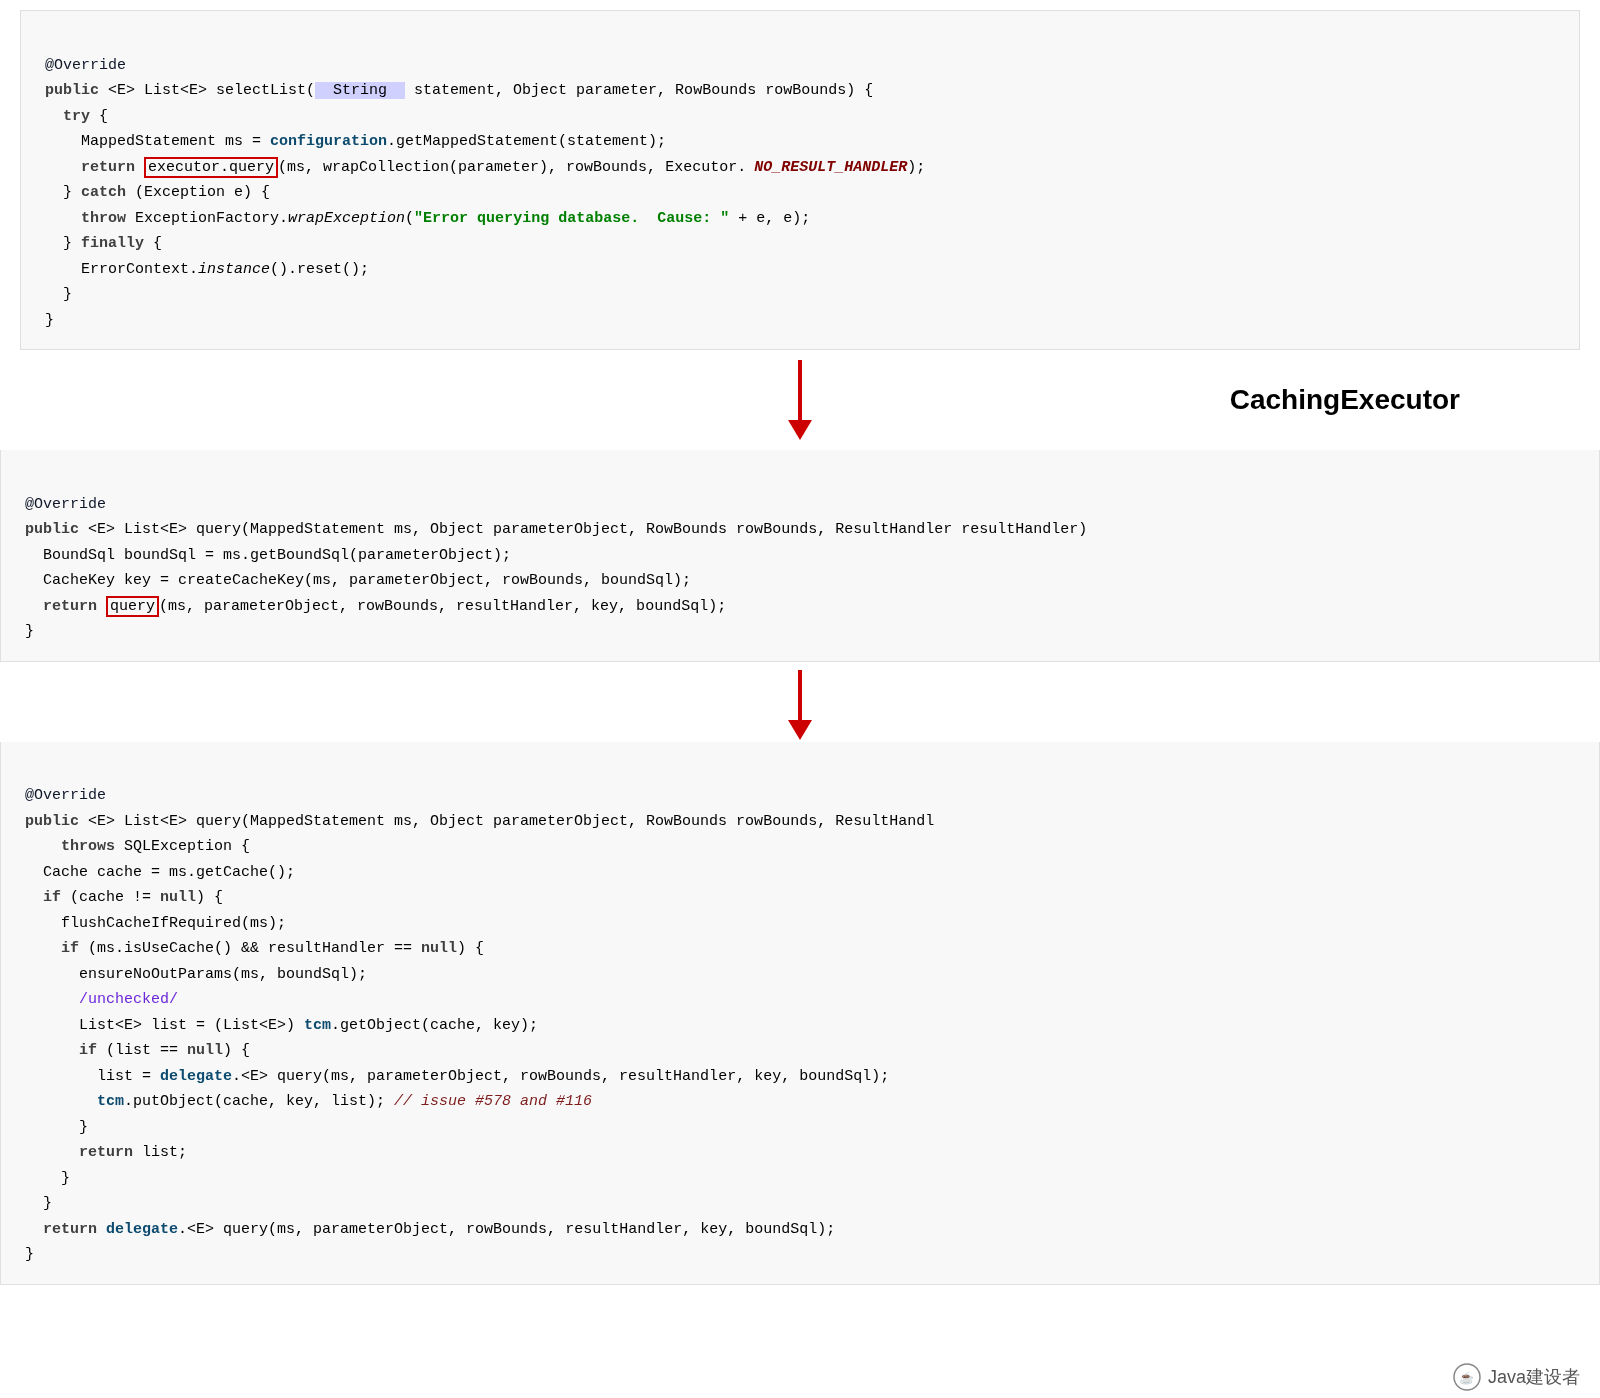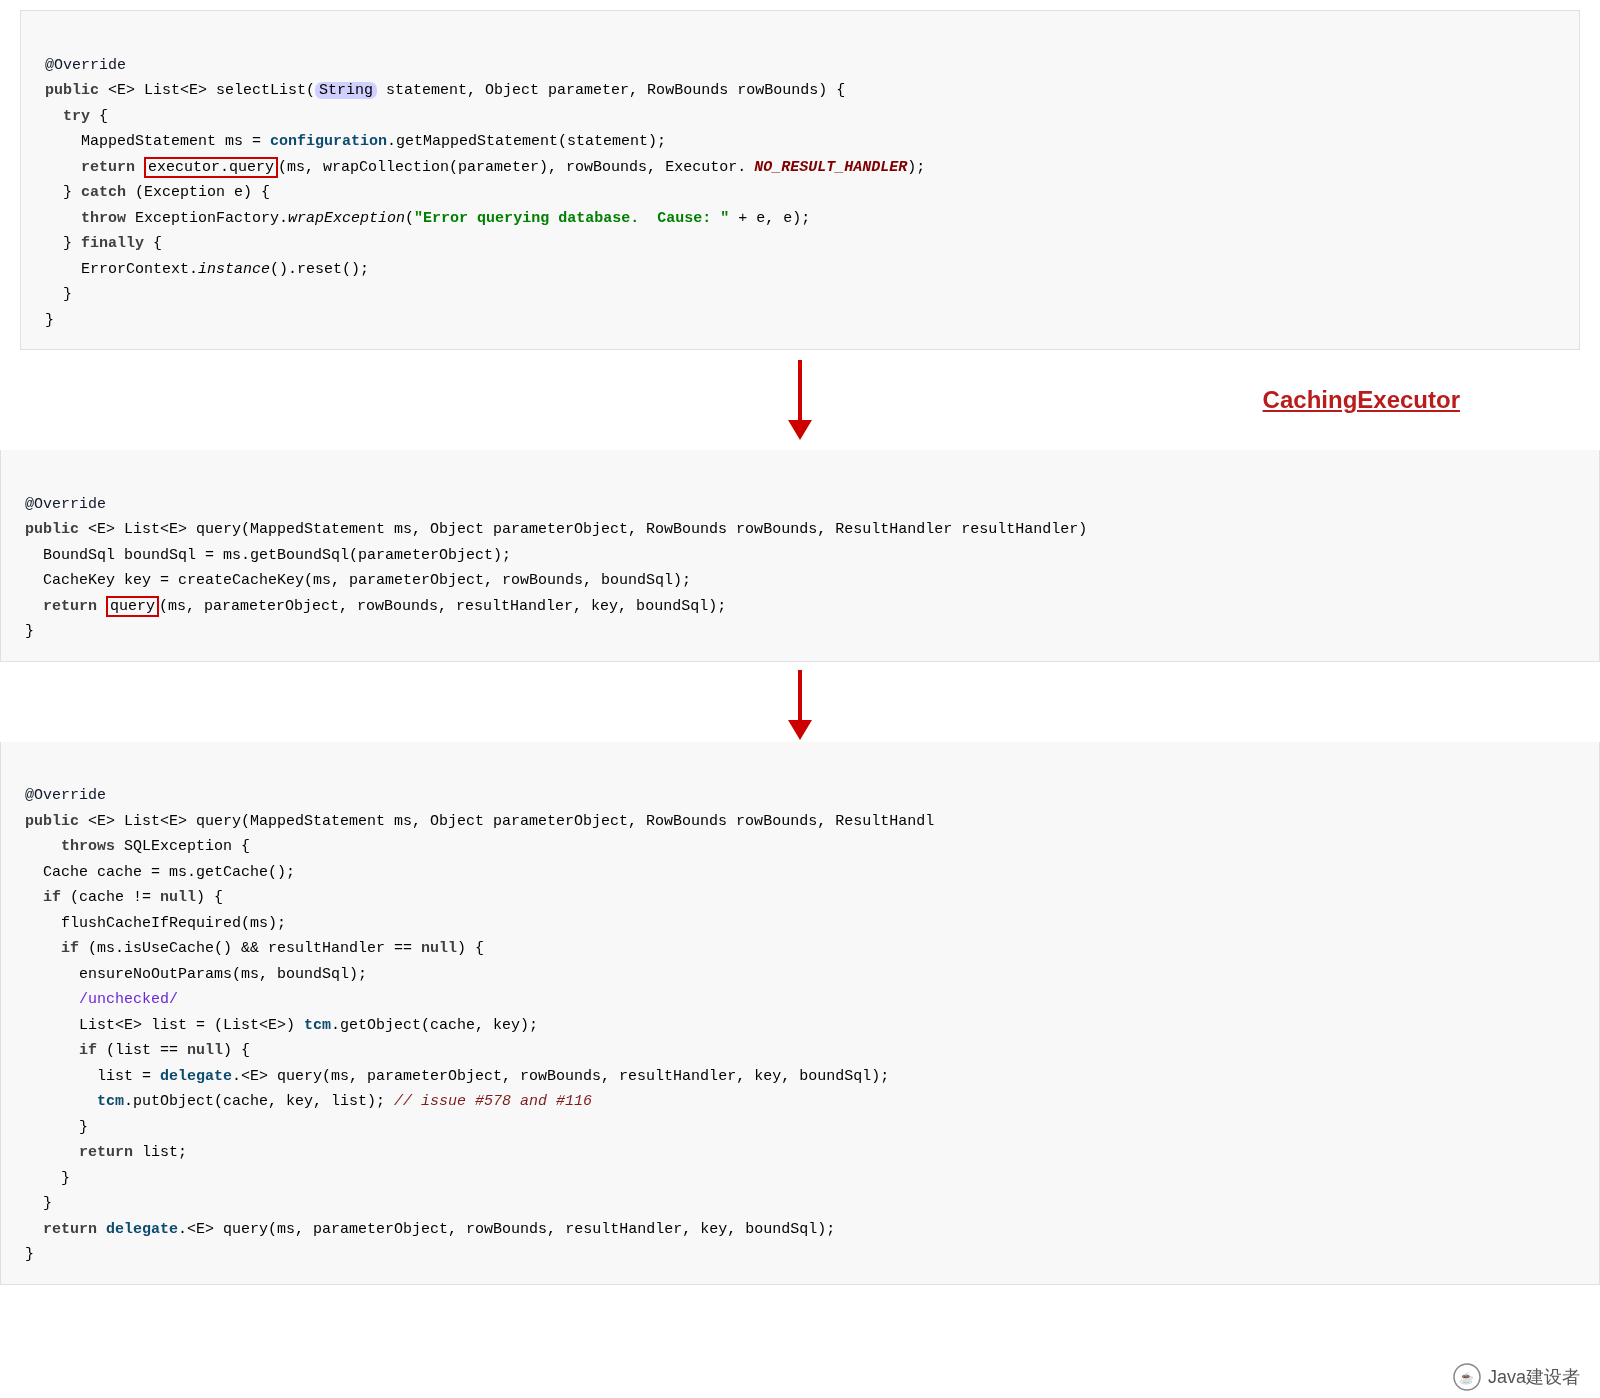--- a/index.html
+++ b/index.html
@@ -79,24 +79,23 @@
       border-right: 12px solid transparent;
       border-top: 20px solid #cc0000;
     }
 
     .caching-executor-label {
       position: absolute;
       right: 140px;
       top: 50%;
       transform: translateY(-50%);
       font-family: Arial, sans-serif;
-      font-size: 24px;
+      font-size: 28px;
       font-weight: bold;
-      color: #b91c1c;
-      text-decoration: underline;
+      color: #000000;
     }
 
     .watermark {
       position: absolute;
       bottom: 16px;
       right: 20px;
       font-family: Arial, sans-serif;
       font-size: 18px;
       color: #555;
       display: flex;
@@ -109,21 +108,21 @@
       height: 30px;
     }
   </style>
 </head>
 <body>
 
 <div class="page-container">
 
   <div class="code-block code-block-1">
 <span class="c-annotation">@Override</span>
-<span><span class="c-keyword">public </span>&lt;E&gt; List&lt;E&gt; selectList(<span style="background:#d0d0ff; padding:0 4px;border-radius:7px;">String</span> statement, Object parameter, RowBounds rowBounds) {</span>
+<span><span class="c-keyword">public </span>&lt;E&gt; List&lt;E&gt; selectList(<span style="background:#d0d0ff; padding:0 18px;">String</span> statement, Object parameter, RowBounds rowBounds) {</span>
   <span class="c-keyword">try</span> {
     MappedStatement ms = <span class="c-config">configuration</span>.getMappedStatement(statement);
     <span class="c-keyword">return </span><span class="highlight-box">executor.query</span>(ms, wrapCollection(parameter), rowBounds, Executor.<span class="c-italic-bold">NO_RESULT_HANDLER</span>);
   } <span class="c-keyword">catch</span> (Exception e) {
     <span class="c-keyword">throw</span> ExceptionFactory.<em>wrapException</em>(<span class="c-string">"Error querying database.  Cause: "</span> + e, e);
   } <span class="c-keyword">finally</span> {
     ErrorContext.<em>instance</em>().reset();
   }
 }</div>
 

